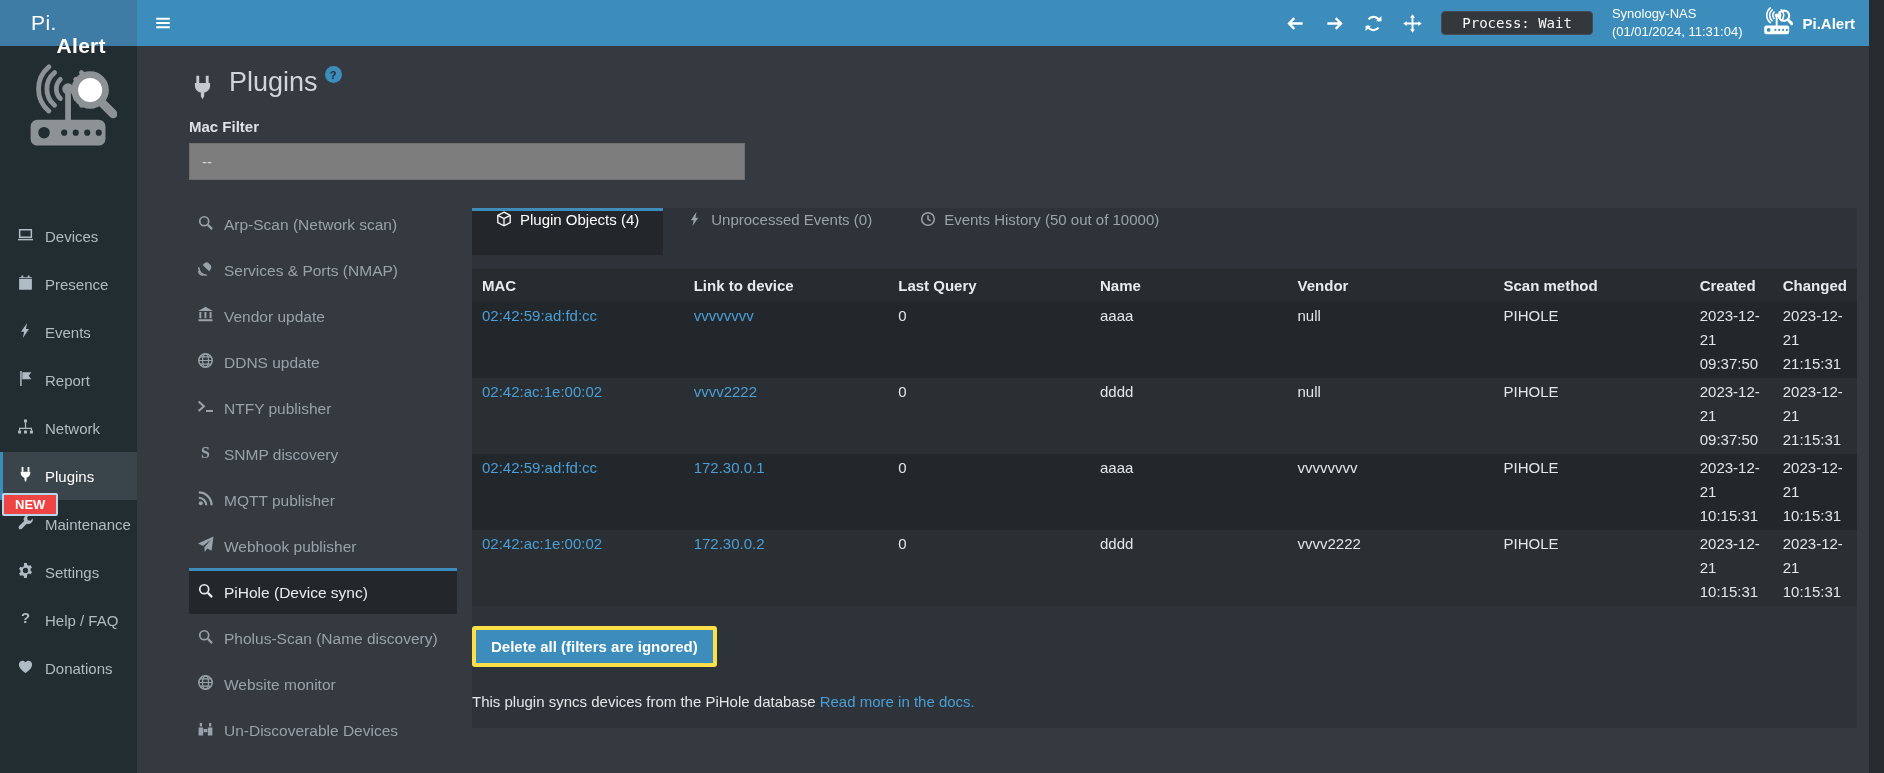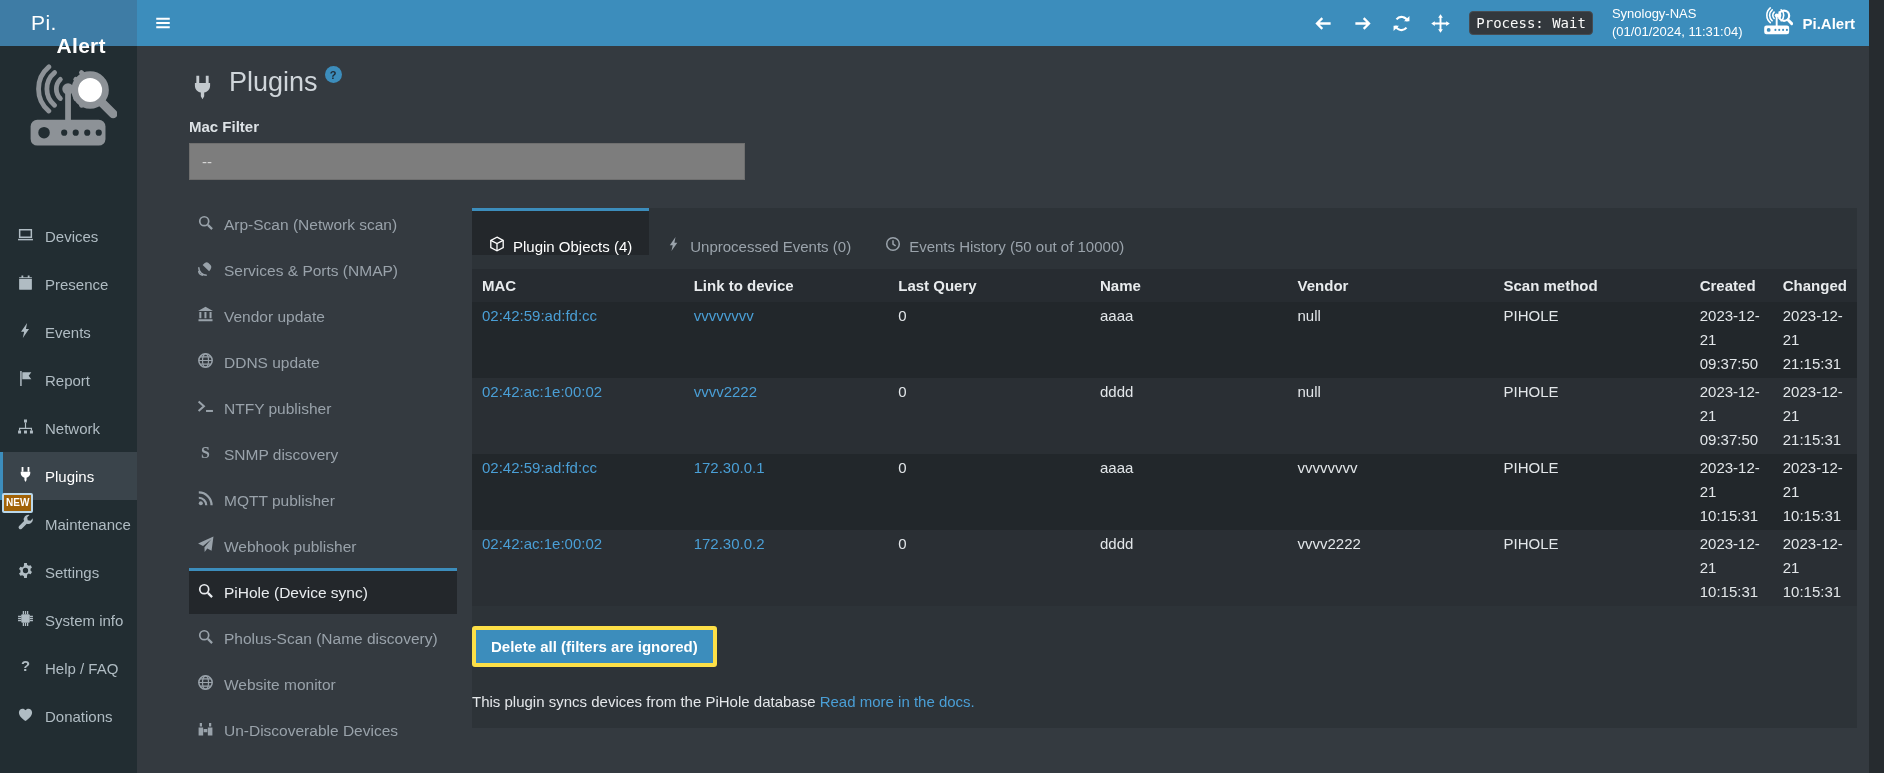--- a/index.html
+++ b/index.html
@@ -8,52 +8,52 @@
   .svgicon{width:16px;height:16px;display:inline-block;flex-shrink:0;}
   
   .topbar{position:absolute;top:0;left:0;right:15px;height:46px;background:#3c8dbc;display:flex;align-items:stretch;z-index:5;}
   .brand{width:137px;background:#3e7ca5;color:#fff;font-size:21px;display:flex;align-items:center;justify-content:center;letter-spacing:.3px;}
   .brand .bold{font-weight:bold;margin-top:46px;}
   .hamburger{width:52px;display:flex;align-items:center;justify-content:center;color:#fff;cursor:pointer;}
   .hamburger .svgicon{width:18px;height:18px;}
   .topbar-right{margin-left:auto;display:flex;align-items:center;gap:19px;padding-right:14px;color:#fff;}
   .tb-icon{width:20px;height:20px;color:#fff;cursor:pointer;display:flex;align-items:center;justify-content:center;}
   .tb-icon .svgicon{width:19px;height:19px;}
-  .process-badge{font-family:"DejaVu Sans Mono",monospace;font-size:14px;background:#33383d;border:1px solid #464c52;border-radius:4px;padding:3px 6px;color:#fafafa;white-space:nowrap;}
+  .process-badge{font-family:"DejaVu Sans Mono",monospace;font-size:14px;background:#33383d;border:1px solid #464c52;border-radius:4px;padding:3px 20px;color:#fafafa;white-space:nowrap;}
   .host-block{font-size:13px;line-height:1.35;color:#fff;}
   .host-name{font-weight:normal;}
   .app-badge{display:flex;align-items:center;gap:9px;font-weight:bold;font-size:15px;color:#fff;}
   .router-small{width:32px;height:32px;}
   
   .sidebar{position:absolute;top:46px;left:0;width:137px;bottom:0;background:#222d32;z-index:4;}
   .logo-wrap{height:132px;display:flex;align-items:center;justify-content:center;}
   .router-logo{width:96px;height:96px;}
   .side-menu{margin-top:34px;}
   .side-item{position:relative;height:48px;display:flex;align-items:center;gap:11px;padding-left:17px;color:#b0bcc3;font-size:15px;cursor:pointer;}
   .side-item .svgicon{width:17px;height:17px;}
   .side-item.active{background:#3a444b;color:#fff;box-shadow:inset 3px 0 0 #3c8dbc;}
-  .new-badge{position:absolute;left:2px;top:-7px;background:#a16207;color:#fff;font-size:10px;font-weight:bold;padding:3px 2px;border:2px solid #b9d7ea;border-radius:2px;line-height:1;z-index:2;}
+  .new-badge{position:absolute;left:2px;top:-7px;background:#ef4444;color:#fff;font-size:13px;font-weight:bold;padding:3px 11px;border:2px solid #b9d7ea;border-radius:2px;line-height:1;z-index:2;}
   
   .content{position:absolute;left:137px;top:46px;right:15px;bottom:0;padding:14px 12px 0 52px;overflow:hidden;}
   .page-title-row{margin:8px 0 0;display:flex;align-items:flex-start;gap:13px;color:#cfd5da;}
   .page-title-row .svgicon{width:27px;height:27px;color:#c3c9ce;margin-top:3px;}
   .page-title{font-size:27px;font-weight:400;line-height:1.1;}
   .help-badge{width:17px;height:17px;border-radius:50%;background:#3c8dbc;color:#1f2933;font-size:11px;font-weight:bold;display:flex;align-items:center;justify-content:center;margin-top:-2px;margin-left:-6px;cursor:pointer;}
   .filter-label{margin:20px 0 8px;font-size:15px;font-weight:bold;color:#dde2e6;}
   .mac-input{width:556px;height:37px;background:#7d7d7d;border:1px solid #6f6f6f;color:#d6d6d6;font-size:15px;padding:0 12px;box-sizing:border-box;font-family:"Liberation Sans",sans-serif;}
   .columns{display:flex;align-items:flex-start;margin-top:20px;}
   
   .plugin-nav{width:268px;flex-shrink:0;}
   .pnav-item{height:46px;display:flex;align-items:center;gap:10px;padding-left:8px;font-size:15.5px;color:#99a2aa;cursor:pointer;border-top:3px solid transparent;box-sizing:border-box;}
   .pnav-item .svgicon{width:17px;height:17px;}
   .pnav-item.active{background:#23272b;border-top-color:#3c8dbc;color:#e9ecef;}
   
   .card{flex:1;margin-left:15px;margin-top:8px;background:#2d3338;padding-bottom:18px;}
   .tabs{display:flex;height:47px;}
-  .tab{display:flex;align-items:flex-end;gap:8px;padding:0 17px;font-size:15px;color:#9aa3ab;cursor:pointer;border-top:3px solid transparent;box-sizing:border-box;white-space:nowrap;}
+  .tab{display:flex;align-items:flex-start;gap:8px;padding:0 24px;font-size:15px;color:#9aa3ab;cursor:pointer;border-top:3px solid transparent;box-sizing:border-box;white-space:nowrap;}
   .tab .svgicon{width:16px;height:16px;}
   .tab.active{background:#23272b;border-top-color:#3c8dbc;color:#fff;}
   .table-wrap{margin-top:14px;}
   table{width:100%;border-collapse:collapse;}
   th{background:#272c31;text-align:left;font-size:15px;color:#e8ebed;padding:8px 10px;font-weight:bold;}
   td{font-size:15px;color:#e2e6e9;padding:2px 10px;vertical-align:top;line-height:24px;}
   tr.odd{background:#22272b;}
   tr.even{background:#2a2f34;}
   a.cell-link{color:#4a9fd6;text-decoration:none;cursor:pointer;}
   .delete-btn{margin-top:20px;background:#3c8dbc;border:4px solid #fde047;color:#ffffff;font-size:15px;font-weight:bold;padding:8px 15px;border-radius:3px;cursor:pointer;font-family:"Liberation Sans",sans-serif;}
@@ -202,27 +202,20 @@
           <span><svg class="svgicon" viewBox="0 0 16 16" aria-hidden="true">
               <path fill="currentColor" d="M14.8 4.1a4.3 4.3 0 0 1-5.6 5.1l-4.9 4.9a1.8 1.8 0 0 1-2.5-2.5l4.9-4.9A4.3 4.3 0 0 1 11.8.9L9.6 3.1l.5 2.7 2.7.5z"></path>
             </svg></span>
           <span>Maintenance</span>
         </div>
         <div class="side-item">
           <span><svg class="svgicon" viewBox="0 0 16 16" aria-hidden="true">
               <path fill="currentColor" fill-rule="evenodd" d="M6.7 1h2.6l.3 1.8a5.4 5.4 0 0 1 1.4.8l1.8-.6 1.3 2.2-1.4 1.2a5.7 5.7 0 0 1 0 1.7l1.4 1.2-1.3 2.2-1.8-.6a5.4 5.4 0 0 1-1.4.8L9.3 15H6.7l-.3-1.8a5.4 5.4 0 0 1-1.4-.8l-1.8.6-1.3-2.2 1.4-1.2a5.7 5.7 0 0 1 0-1.7L1.9 6.7 3.2 4.5l1.8.6a5.4 5.4 0 0 1 1.4-.8zM8 5.5A2.5 2.5 0 1 0 8 10.5 2.5 2.5 0 0 0 8 5.5z"></path>
             </svg></span>
           <span>Settings</span>
-        </div>
-        <div class="side-item">
-          <span><svg class="svgicon" viewBox="0 0 16 16" aria-hidden="true">
-              <rect x="4" y="4" width="8" height="8" rx="1" fill="currentColor"></rect>
-              <path stroke="currentColor" stroke-width="1.2" d="M6 1v3M8 1v3M10 1v3M6 12v3M8 12v3M10 12v3M1 6h3M1 8h3M1 10h3M12 6h3M12 8h3M12 10h3"></path>
-            </svg></span>
-          <span>System info</span>
         </div>
         <div class="side-item">
           <span><svg class="svgicon" viewBox="0 0 16 16" aria-hidden="true">
               <text x="8" y="12.5" font-size="14" text-anchor="middle" fill="currentColor" font-weight="bold" font-family="Liberation Sans, sans-serif">?</text>
             </svg></span>
           <span>Help / FAQ</span>
         </div>
         <div class="side-item">
           <span><svg class="svgicon" viewBox="0 0 16 16" aria-hidden="true">
               <path fill="currentColor" d="M8 14.2C5 12 1.8 9.4 1.8 6.1 1.8 4 3.4 2.5 5.2 2.5c1.2 0 2.2.6 2.8 1.6.6-1 1.6-1.6 2.8-1.6 1.8 0 3.4 1.5 3.4 3.6 0 3.3-3.2 5.9-6.2 8.1z"></path>

